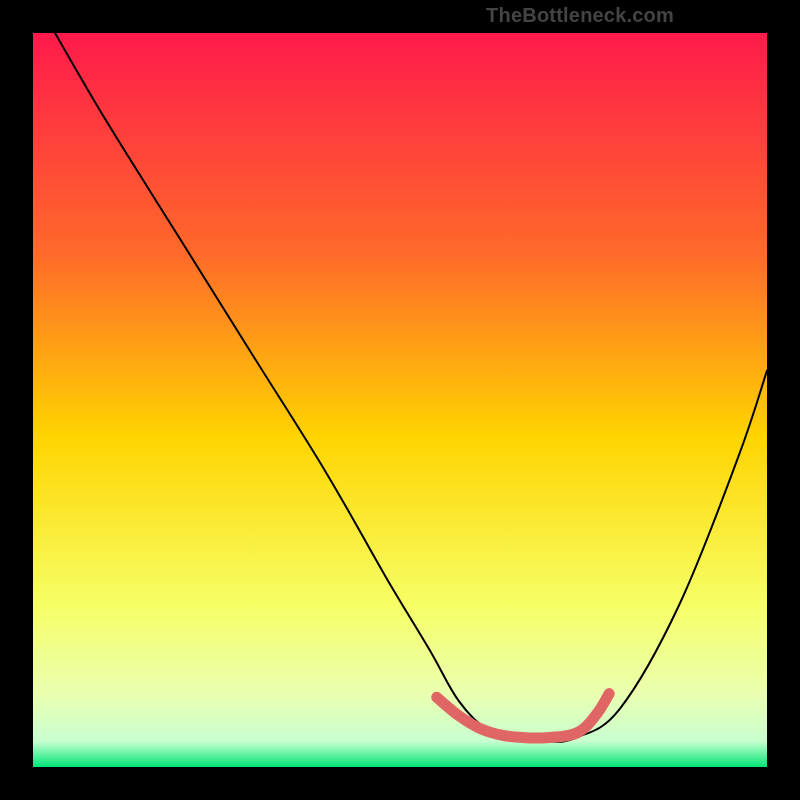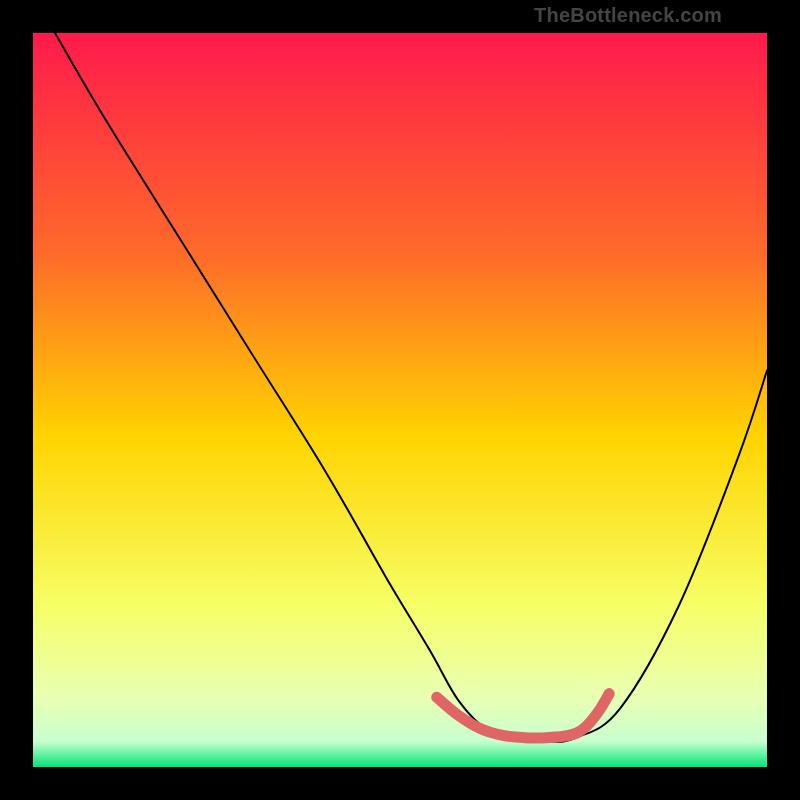--- a/index.html
+++ b/index.html
@@ -9,21 +9,20 @@
     width: 800px;
     height: 800px;
     overflow: hidden;
     font-family: Arial, Helvetica, sans-serif;
   }
   .frame {
     position: relative;
     width: 684px;
     height: 800px;
     background: #000;
-    padding-left: 48px;
   }
   .watermark {
     position: absolute;
     top: 4px;
     right: 10px;
     color: #444;
     font-size: 20px;
     font-weight: 600;
     letter-spacing: 0.2px;
     z-index: 5;

